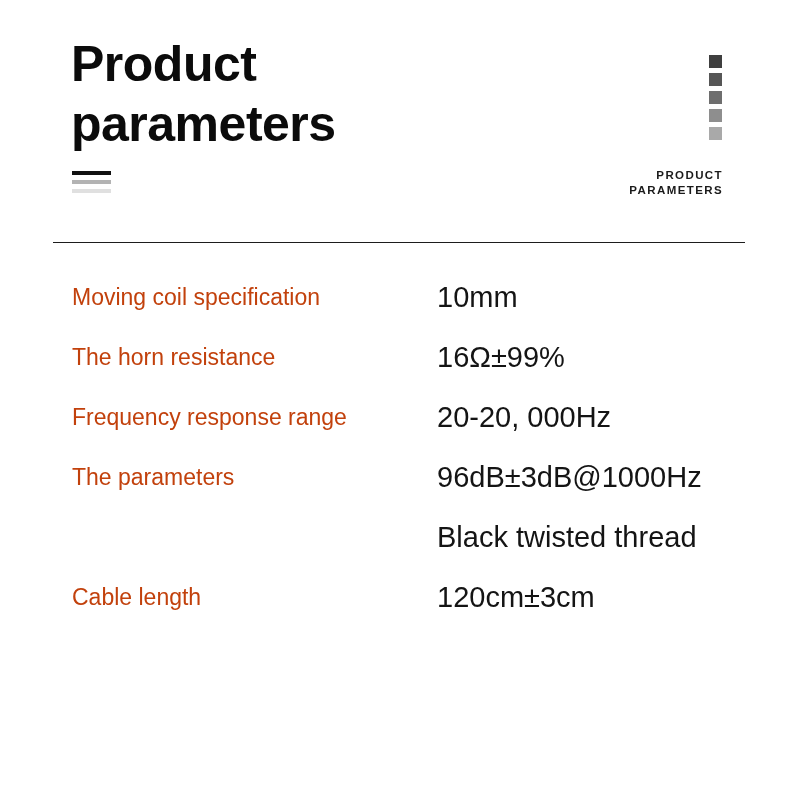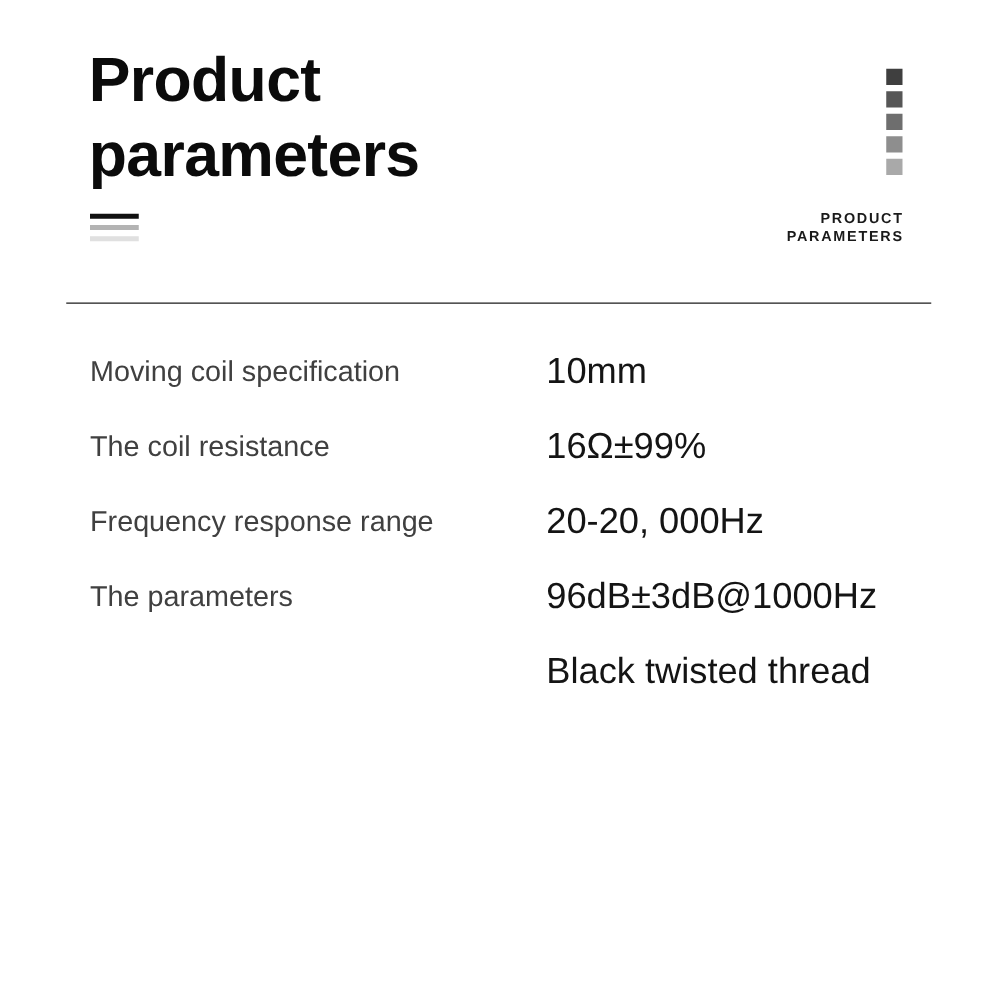--- a/index.html
+++ b/index.html
@@ -115,21 +115,21 @@
   .spec-row {
     position: relative;
     height: 60px;
   }
   .spec-label {
     position: absolute;
     left: 72px;
     top: 0;
     font-size: 23px;
     line-height: 28px;
-    color: #404040;
+    color: #c2410c;
     white-space: nowrap;
   }
   .spec-value {
     position: absolute;
     left: 437px;
     top: 0;
     font-size: 29px;
     line-height: 28px;
     color: #141414;
     white-space: nowrap;
@@ -168,29 +168,33 @@
 
     <div class="divider"></div>
   </div>
 
   <div class="spec-table">
     <div class="spec-row">
       <div class="spec-label">Moving coil specification</div>
       <div class="spec-value">10mm</div>
     </div>
     <div class="spec-row">
-      <div class="spec-label">The coil resistance</div>
+      <div class="spec-label">The horn resistance</div>
       <div class="spec-value">16Ω±99%</div>
     </div>
     <div class="spec-row">
       <div class="spec-label">Frequency response range</div>
       <div class="spec-value">20-20, 000Hz</div>
     </div>
     <div class="spec-row">
       <div class="spec-label">The parameters</div>
       <div class="spec-value">96dB±3dB@1000Hz</div>
     </div>
     <div class="spec-row">
       <div class="spec-value">Black twisted thread</div>
     </div>
+    <div class="spec-row">
+      <div class="spec-label">Cable length</div>
+      <div class="spec-value">120cm±3cm</div>
+    </div>
   </div>
 
 </div>
 
 </body></html>

